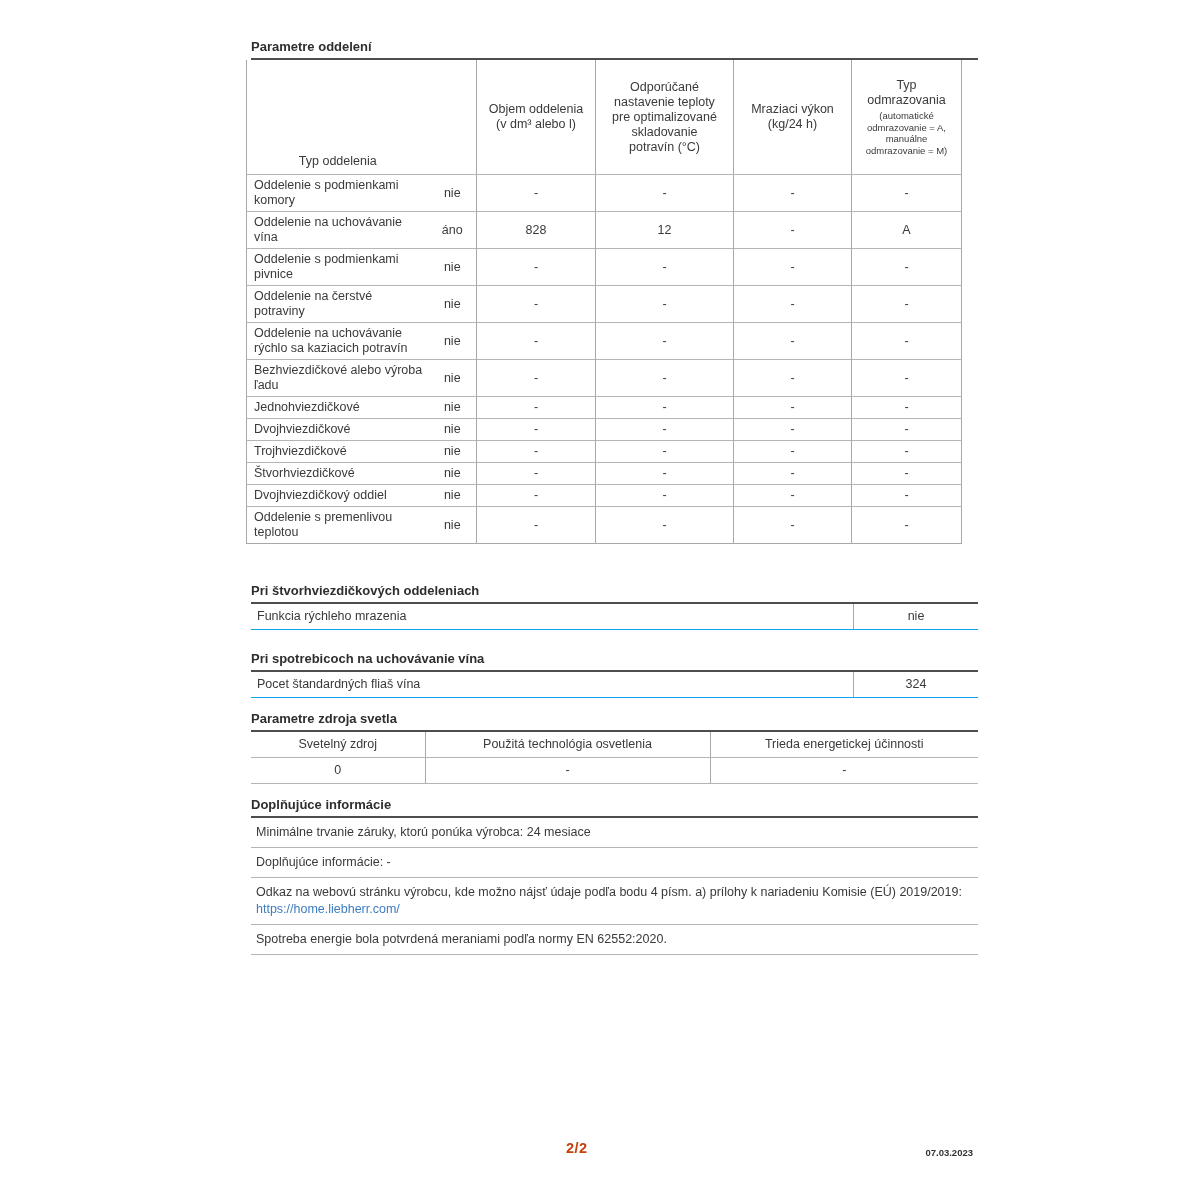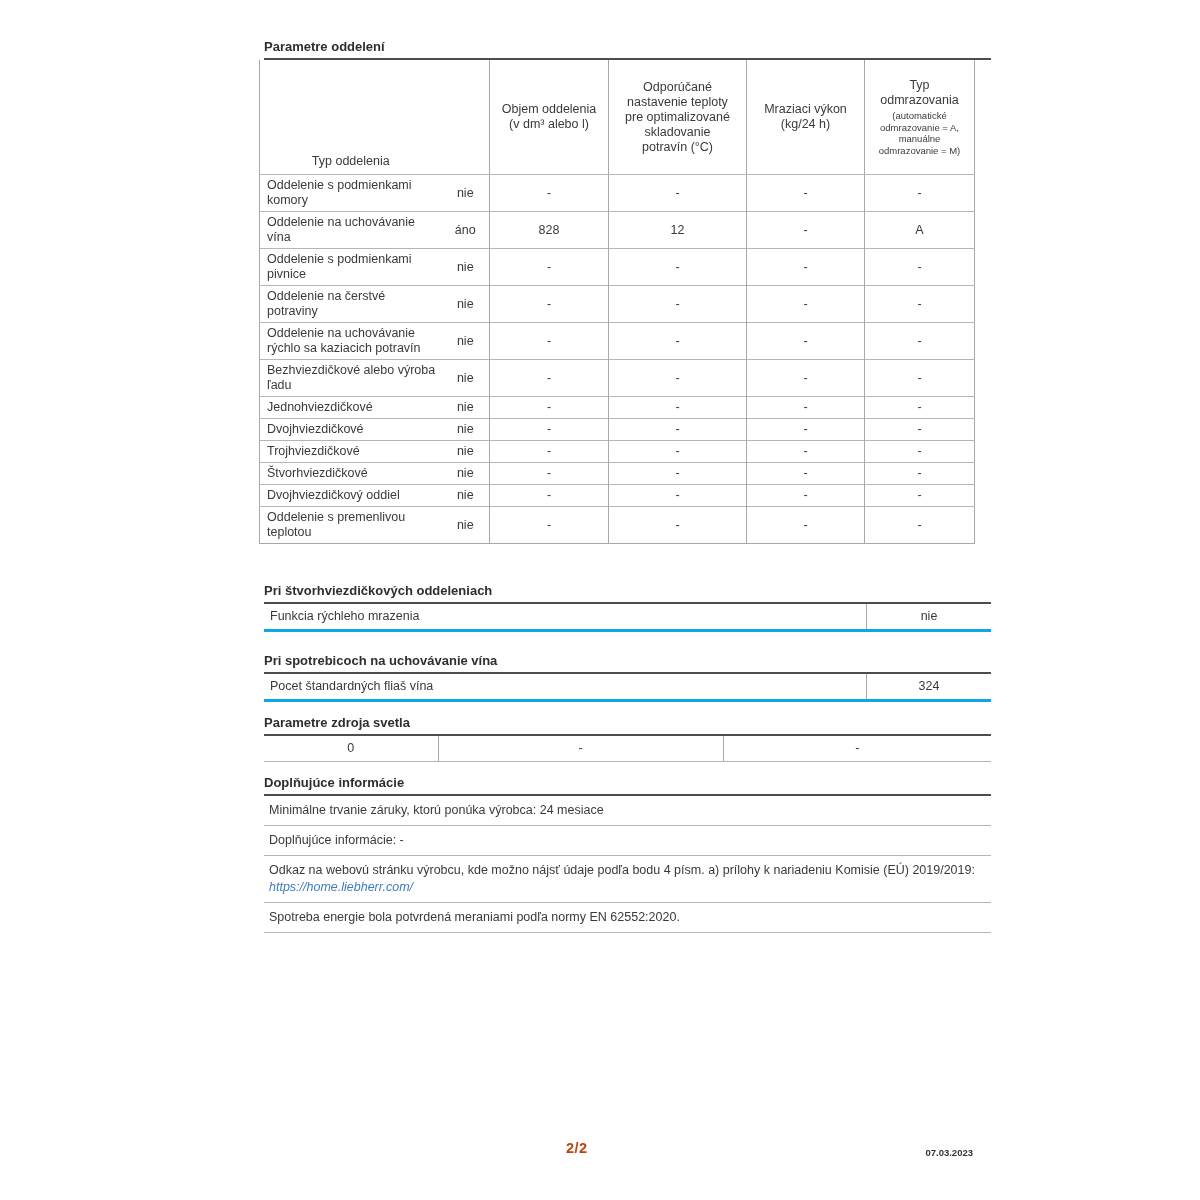--- a/index.html
+++ b/index.html
@@ -1,21 +1,21 @@
 <!DOCTYPE html>
 <html><head>
 <meta charset="utf-8">
 <style>
   * { box-sizing: border-box; }
   html, body { margin: 0; padding: 0; background: #ffffff; }
   .page {
     position: relative; width: 1200px; height: 1200px; background: #ffffff;
     font-family: "Liberation Sans", sans-serif; color: #3a3a3a; font-size: 12.5px;
   }
-  .content { position: absolute; left: 264px; top: 40px; width: 727px; }
+  .content { position: absolute; left: 251px; top: 40px; width: 727px; }
 
   .sec-title {
     font-weight: bold; font-size: 13px; color: #2e2e2e; line-height: 14px;
     padding-bottom: 4px; border-bottom: 2px solid #4d4d4d;
   }
 
   
   table.comp {
     border-collapse: collapse; table-layout: fixed;
     margin-left: -5px; width: 715px;
@@ -29,36 +29,36 @@
   table.comp thead th.th-type { vertical-align: bottom; padding-bottom: 5px; }
   table.comp .v { border-left: 1px solid #a8a8a8; margin-top: 31px; }
   table.comp tbody tr + tr td { border-top: 1px solid #b5b5b5; }
   table.comp td.lbl { padding-left: 7px; }
   table.comp td.c { text-align: center; }
   .defrost-sub { display: block; font-size: 9.5px; line-height: 11.5px; white-space: pre-line; margin-top: 2px; }
 
   
   .kv-section { margin-top: 22px; }
   .kv-section.first { margin-top: 40px; }
-  .kv-row { display: flex; align-items: center; border-bottom: 3px solid #0ea5e9; gap: 48px; }
+  .kv-row { display: flex; align-items: center; border-bottom: 1px solid #0ea5e9; gap: 48px; }
   .kv-label { flex: 1; padding: 5px 4px 5px 6px; line-height: 15px; }
   .kv-value { width: 125px; border-left: 1px solid #a8a8a8; text-align: center; padding: 5px 2px; line-height: 15px; }
 
   
   .light-section { margin-top: 14px; }
   table.light { border-collapse: collapse; table-layout: fixed; width: 727px; }
   table.light td { text-align: center; padding: 5px 3px; line-height: 15px; font-weight: normal; }
   table.light tr.hdr td { border-bottom: 1px solid #b5b5b5; }
   table.light tr td.v { border-left: 1px solid #a8a8a8; }
   table.light tr.val td { border-bottom: 1px solid #b5b5b5; }
 
   
   .add-section { margin-top: 14px; }
   .info-row { border-bottom: 1px solid #b5b5b5; padding: 6px 6px 6px 5px; line-height: 17px; }
-  .link { color: #3e7cc0; font-style: italic; }
+  .link { color: #3e7cc0; }
 
   
   .footer-page { position: absolute; left: 566px; top: 1140px; font-size: 14.5px; font-weight: bold; color: #c2410c; letter-spacing: 0.5px; }
   .footer-date { position: absolute; left: 853px; top: 1147px; width: 120px; text-align: right; font-size: 9.5px; font-weight: bold; color: #333333; }
 </style>
 </head>
 <body>
 
 <div class="page">
   <div class="content">
@@ -231,20 +231,25 @@
 
     <div class="light-section">
       <div class="sec-title">Parametre zdroja svetla</div>
       <table class="light">
         <colgroup>
           <col style="width:174px">
             <col style="width:285px">
             <col style="width:268px">
         </colgroup>
         <tbody>
+            <tr class="hdr">
+          <td>Svetelný zdroj</td>
+          <td class="v">Použitá technológia osvetlenia</td>
+          <td class="v">Trieda energetickej účinnosti</td>
+        </tr>
         <tr class="val">
           <td>0</td>
           <td class="v">-</td>
           <td class="v">-</td>
         </tr>
       </tbody>
         </table>
     </div>
 
     <div class="add-section">

